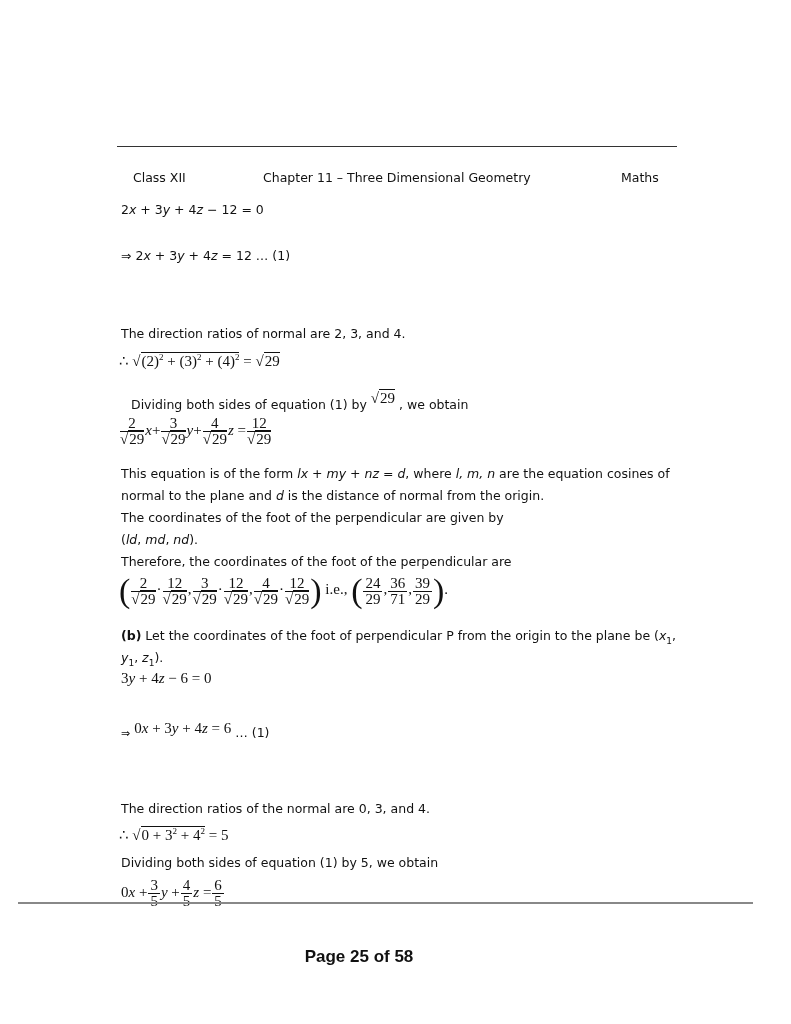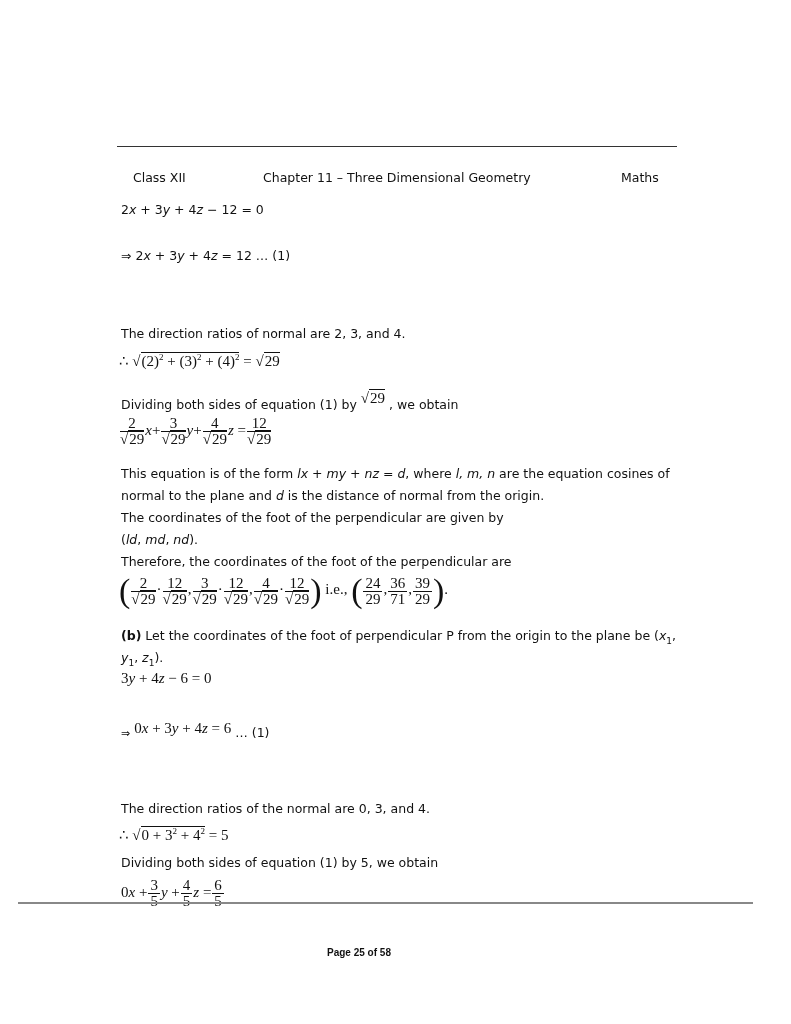--- a/index.html
+++ b/index.html
@@ -3,21 +3,21 @@
 <meta charset="utf-8">
 <style>
   html, body { margin:0; padding:0; background:#fff; }
   body { width:791px; height:1024px; position:relative; overflow:hidden; color:#111;
          font-family:"DejaVu Sans", sans-serif; font-size:12.5px; }
   .abs { position:absolute; white-space:nowrap;margin-top:40px; }
   .hdr { top:130px; font-size:12.5px; }
   .hline { position:absolute; left:117px; width:560px; top:146px; height:1px; background:#333; }
   .fline { position:absolute; left:18px; width:735px; top:902px; height:2px; background:#888; }
   .footer { top:907px; left:0; width:718px; text-align:center; font-weight:bold;
-            font-family:"Liberation Sans", sans-serif; font-size:10px; }
+            font-family:"Liberation Sans", sans-serif; font-size:17px; }
   .m { font-family:"Liberation Serif", serif; font-size:15px; }
   .frac { display:inline-block; vertical-align:middle; text-align:center; margin:0 1px; }
   .frac > span { display:block; line-height:15px; }
   .frac > .num { border-bottom:1px solid #111; padding:0 2px; }
   .sqrt { border-top:1px solid #111; padding-left:1px; }
   .big-paren { font-size:34px; font-weight:100; vertical-align:middle; line-height:1; }
   sub { font-size:9px; }
   sup { font-size:9px; }
   b { font-weight:bold; }
 </style>
@@ -31,21 +31,21 @@
 
 <div class="abs" style="left:121px;top:162px">2<i>x</i> + 3<i>y</i> + 4<i>z</i> − 12 = 0</div>
 <div class="abs" style="left:121px;top:208px">⇒ 2<i>x</i> + 3<i>y</i> + 4<i>z</i> = 12 … (1)</div>
 
 <div class="abs" style="left:121px;top:286px">The direction ratios of normal are 2, 3, and 4.</div>
 
 <div class="abs m" style="left:119px;top:312px">
   ∴ √<span class="sqrt">(2)<sup>2</sup> + (3)<sup>2</sup> + (4)<sup>2</sup></span> = √<span class="sqrt">29</span>
 </div>
 
-<div class="abs" style="left:121px;top:356px">
+<div class="abs" style="left:131px;top:356px">
   <span>Dividing both sides of equation (1) by</span>
   <span class="m" style="position:relative;top:-6px">√<span class="sqrt">29</span></span>
   <span>, we obtain</span>
 </div>
 
 <div class="abs m" style="left:119px;top:376px">
   <span class="frac"><span class="num">2</span><span>√<span class="sqrt">29</span></span></span><i>x</i>+<span class="frac"><span class="num">3</span><span>√<span class="sqrt">29</span></span></span><i>y</i>+<span class="frac"><span class="num">4</span><span>√<span class="sqrt">29</span></span></span><i>z</i> =<span class="frac"><span class="num">12</span><span>√<span class="sqrt">29</span></span></span>
 </div>
 
 <div class="abs" style="left:121px;top:426px">

